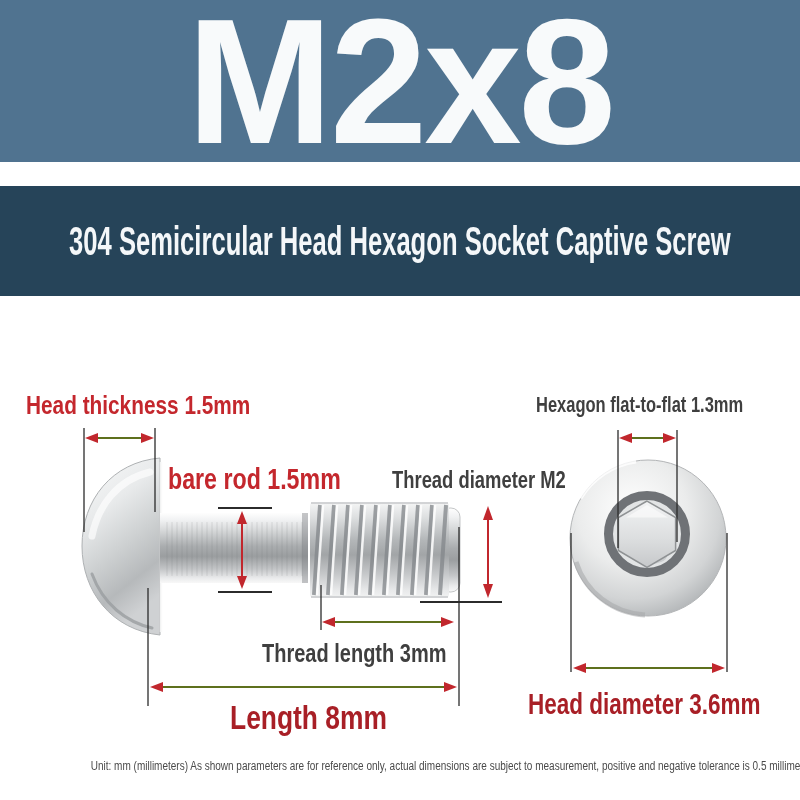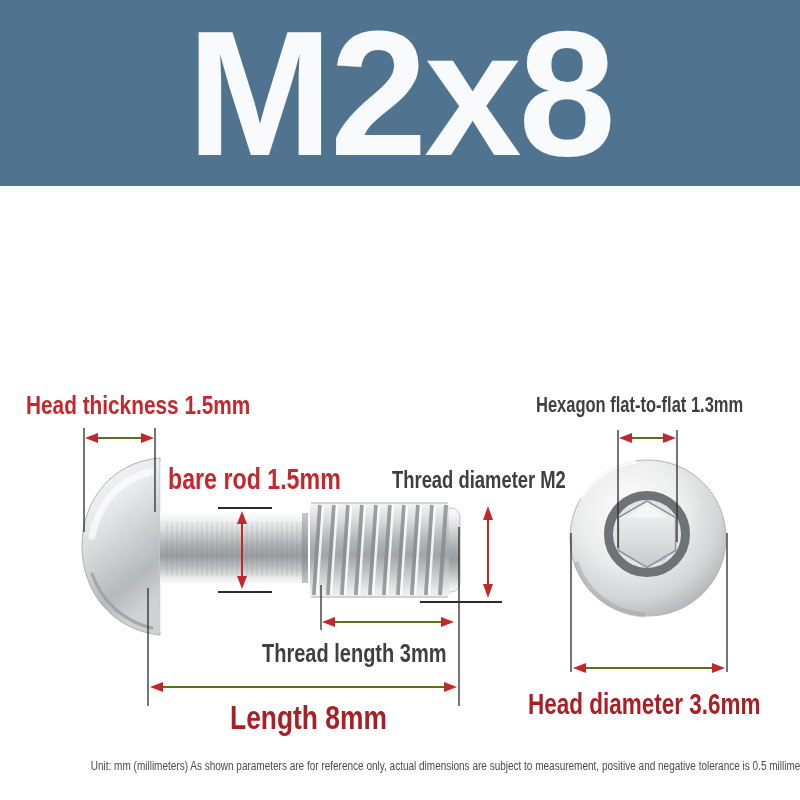--- a/index.html
+++ b/index.html
@@ -6,21 +6,21 @@
     --header-bg:#507390; --banner-bg:#264459;
     --label-red:#c4272d; --label-dark-red:#a81f26; --label-gray:#3f3f3f;
     --dim-line-green:#5e701d; --arrow-red:#c1272d; --ext-line:#2b2b2b;
     --disclaimer-gray:#4a4a4a;
   }
   *{margin:0;padding:0;box-sizing:border-box;}
   html,body{width:800px;height:800px;}
   body{font-family:"Liberation Sans",sans-serif;background:#fff;overflow:hidden;}
   .stage{position:relative;width:800px;height:800px;background:#fff;}
 
-  .header{position:absolute;left:0;top:0;width:800px;height:186px;
+  .header{position:absolute;left:0;top:0;width:800px;height:162px;
     background:var(--header-bg);display:flex;align-items:center;justify-content:center;}
   .header .model{color:#f8fafb;font-size:175px;font-weight:700;letter-spacing:-3px;
     line-height:1;transform:scaleY(1.02);white-space:nowrap;}
 
   .banner{position:absolute;left:0;top:186px;width:800px;height:110px;
     background:var(--banner-bg);display:flex;align-items:center;justify-content:center;}
   .banner .title{color:#f4f7f9;font-size:40px;font-weight:700;white-space:nowrap;
     display:inline-block;transform:scaleX(.64);transform-origin:center;}
 
   svg.diagram{position:absolute;left:0;top:0;width:800px;height:800px;}
@@ -51,20 +51,23 @@
 </style>
 </head>
 <body>
 
 <div class="stage">
 
   <div class="header">
     <div class="model">M2x8</div>
   </div>
 
+  <div class="banner">
+    <div class="title">304 Semicircular Head Hexagon Socket Captive Screw</div>
+  </div>
 
   <svg class="diagram" viewBox="0 0 800 800" aria-hidden="true">
     <defs>
       <linearGradient id="domeGrad" x1="0" y1="0" x2="0.35" y2="1">
         <stop offset="0" stop-color="#fafbfb"></stop>
           <stop offset="0.35" stop-color="#e8eaeb"></stop>
         <stop offset="0.6" stop-color="#ced1d2"></stop>
           <stop offset="0.82" stop-color="#b6b9bb"></stop>
         <stop offset="1" stop-color="#cfd1d3"></stop>
       </linearGradient>

